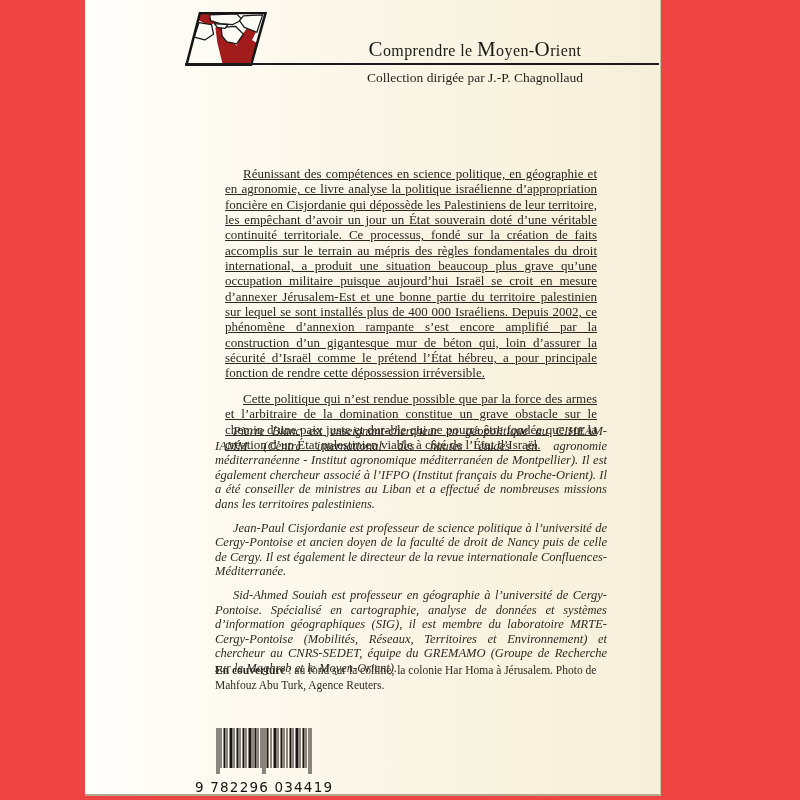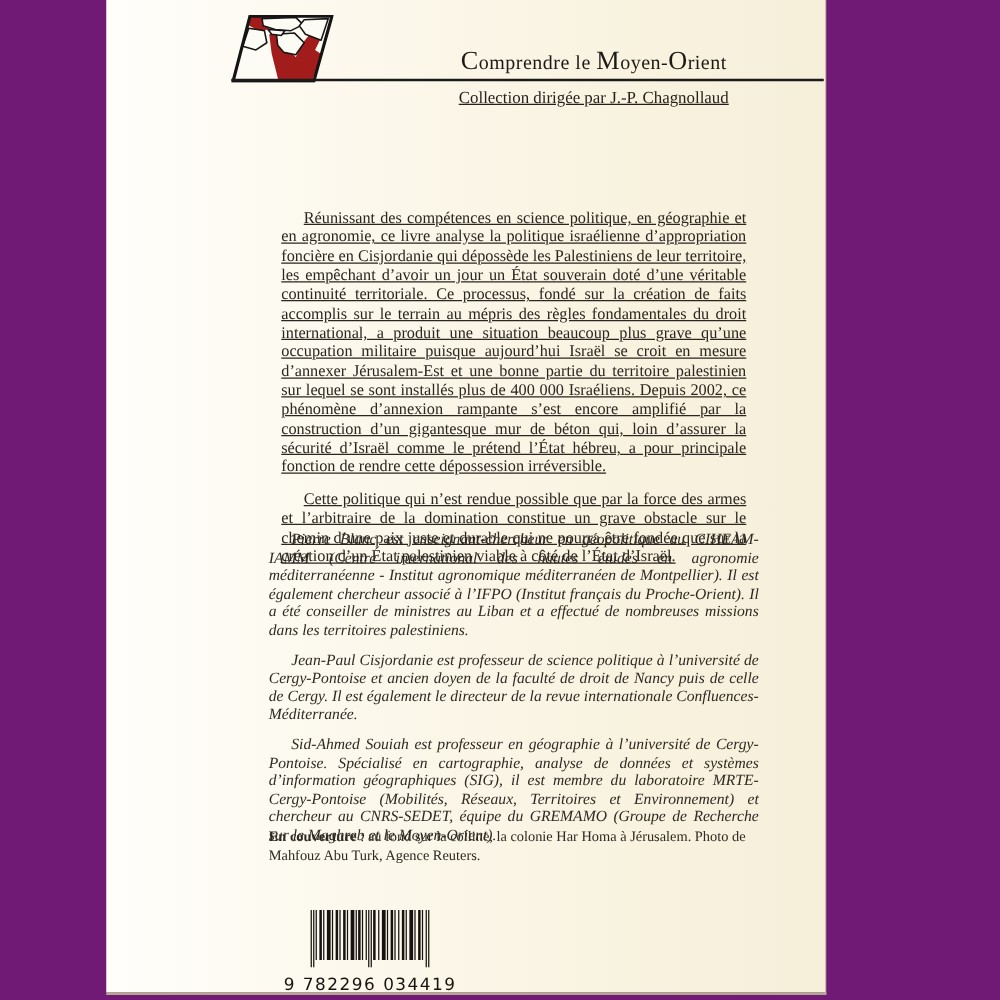--- a/index.html
+++ b/index.html
@@ -1,51 +1,51 @@
 <!DOCTYPE html>
 <html lang="fr"><head>
 <meta charset="utf-8">
 <style>
   html,body{margin:0;padding:0;background:#ffffff;}
   .stage{
-    position:relative;width:800px;height:800px;background:#701a75;overflow:hidden;
+    position:relative;width:800px;height:800px;background:#ef4444;overflow:hidden;
     font-family:"Liberation Serif", serif;color:#2b2620;
   }
   
   .cover{
     position:absolute;left:85px;top:0;width:575px;height:794px;
     background:linear-gradient(90deg,#fffefb 0%,#fcf8ec 35%,#f8f2df 75%,#f6efda 100%);
     border-right:1px solid #c9c0a8;
     border-bottom:2px solid #b1a78d;
   }
   
   .logo{position:absolute;left:100px;top:12px;width:82px;height:54px;}
   .rule{position:absolute;left:100px;top:63px;width:474px;height:2px;background:#1b1b1b;}
   .collection{position:absolute;left:200px;top:0;width:380px;text-align:center;}
   .collection-title{position:absolute;left:0;top:42px;width:100%;font-size:16px;letter-spacing:.4px;color:#1d1a16;}
   .collection-title .cap{font-size:21px;line-height:0;}
-  .collection-subtitle{position:absolute;left:0;top:70px;width:100%;font-size:13.5px;color:#241f1a;text-decoration:underline;}
+  .collection-subtitle{position:absolute;left:0;top:70px;width:100%;font-size:13.5px;color:#241f1a;}
   
   .book-title{
     position:absolute;left:110px;top:121px;width:432px;text-align:center;
     font-size:17px;font-weight:bold;color:#9e1b20;letter-spacing:.2px;
   }
   
   .synopsis{position:absolute;left:130px;top:156px;width:392px;}
   .synopsis p{margin:10px;text-indent:18px;text-align:justify;font-size:13px;line-height:15.35px;color:#2b2620;text-decoration:underline;}
   
   .bios{position:absolute;left:130px;top:424px;width:392px;}
   .bio{margin:0 0 8px 0;text-indent:18px;text-align:justify;font-style:italic;font-size:12.5px;line-height:14.6px;color:#2e2922;}
   .bio .author-name{font-weight:normal;}
   .bios .gap2{margin-top:9px;}
   
   .cover-note{position:absolute;left:130px;top:663px;width:400px;font-size:11.5px;line-height:14.5px;color:#2e2922;}
   .cover-note .note-label{font-weight:bold;}
   
-  .barcode-block{position:absolute;left:142px;top:728px;width:140px;}
+  .barcode-block{position:absolute;left:110px;top:728px;width:140px;}
   .barcode-digits{
     margin-top:1px;font-family:"DejaVu Sans", sans-serif;
     font-size:13.5px;letter-spacing:1.2px;color:#17130f;white-space:nowrap;
   }
   .pricing{position:absolute;right:77px;top:744px;text-align:right;}
   .isbn{font-size:13px;font-weight:bold;color:#1d1914;}
   .price{font-size:15px;font-weight:bold;color:#17130f;margin-top:4px;}
 </style>
 </head>
 <body>

